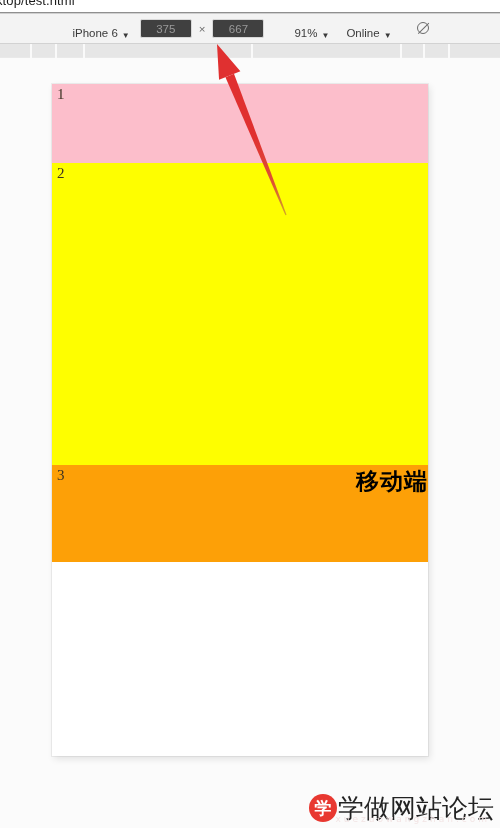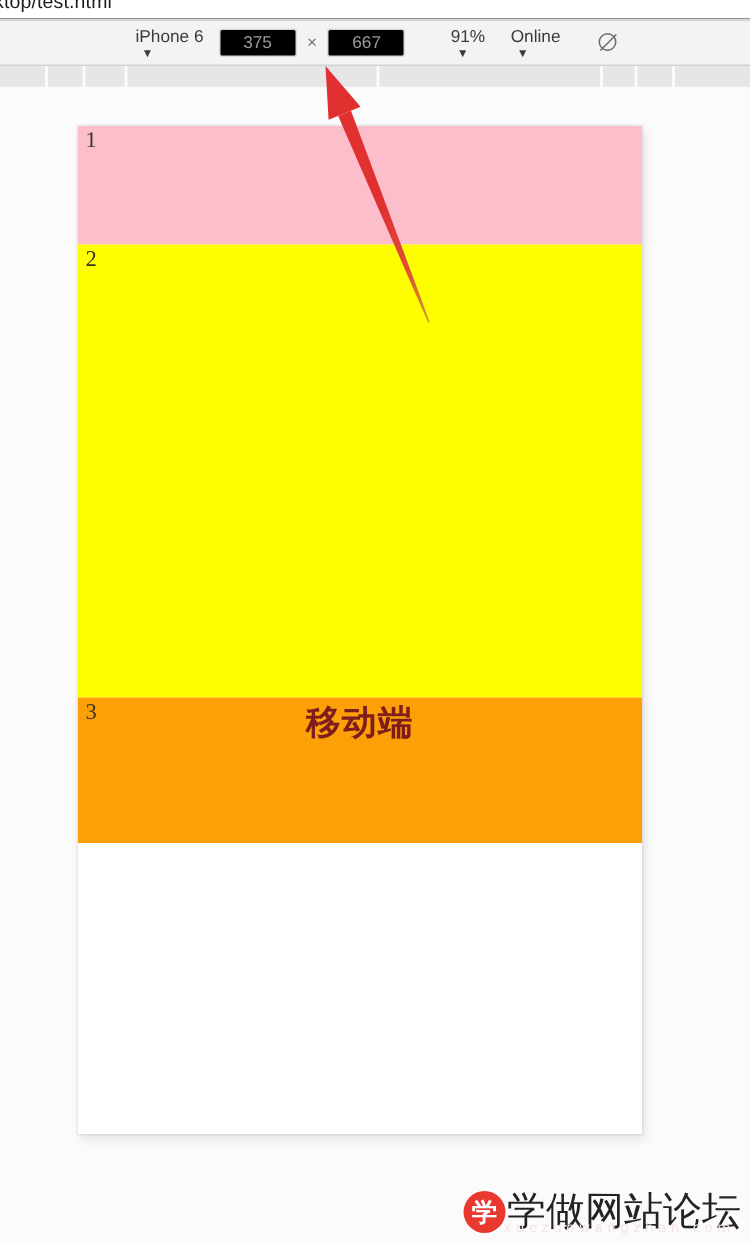--- a/index.html
+++ b/index.html
@@ -58,43 +58,42 @@
     align-items: center;
     justify-content: center;
   }
   .tb-group {
     display: flex;
     align-items: center;
     height: 100%;
   }
   .tb-select {
     display: inline-flex;
-    align-items: flex-start;
+    align-items: flex-end;
     font-size: 11.5px;
     color: #3a3a3a;
     padding: 0 4px;
     height: 20px;
     cursor: default;
     white-space: nowrap;
-    flex-direction: column;
   }
   .tb-select .caret {
     margin-left: 4px;
     font-size: 8px;
     line-height: 1;
     color: #3a3a3a;
     transform: translateY(1px);
   }
   .dim-field {
     width: 52px;
     height: 19px;
     margin: 0 6px;
     border: 1px solid #d8d8d8;
     border-radius: 2px;
-    background: #000000;
+    background: #404040;
     color: #9a9a9a;
     font-size: 11.5px;
     font-family: "Liberation Sans", sans-serif;
     text-align: center;
     line-height: 17px;
     box-sizing: border-box;
     cursor: text;
   }
   .dim-x {
     font-size: 11.5px;
@@ -177,26 +176,26 @@
     font-family: "Liberation Serif", serif;
     font-size: 15px;
     color: #3d3323;
     line-height: 1.25;
   }
   #mobile-caption {
     position: absolute;
     left: 0;
     top: 382px;
     width: 100%;
-    text-align: center;
+    text-align: right;
     font-family: "Liberation Serif", serif;
     font-size: 23px;
     font-weight: bold;
     letter-spacing: 1px;
-    color: #7f1d1d;
+    color: #000000;
   }
 
   
   #watermark {
     position: absolute;
     right: 6px;
     bottom: 6px;
     display: flex;
     align-items: center;
     opacity: 0.97;

